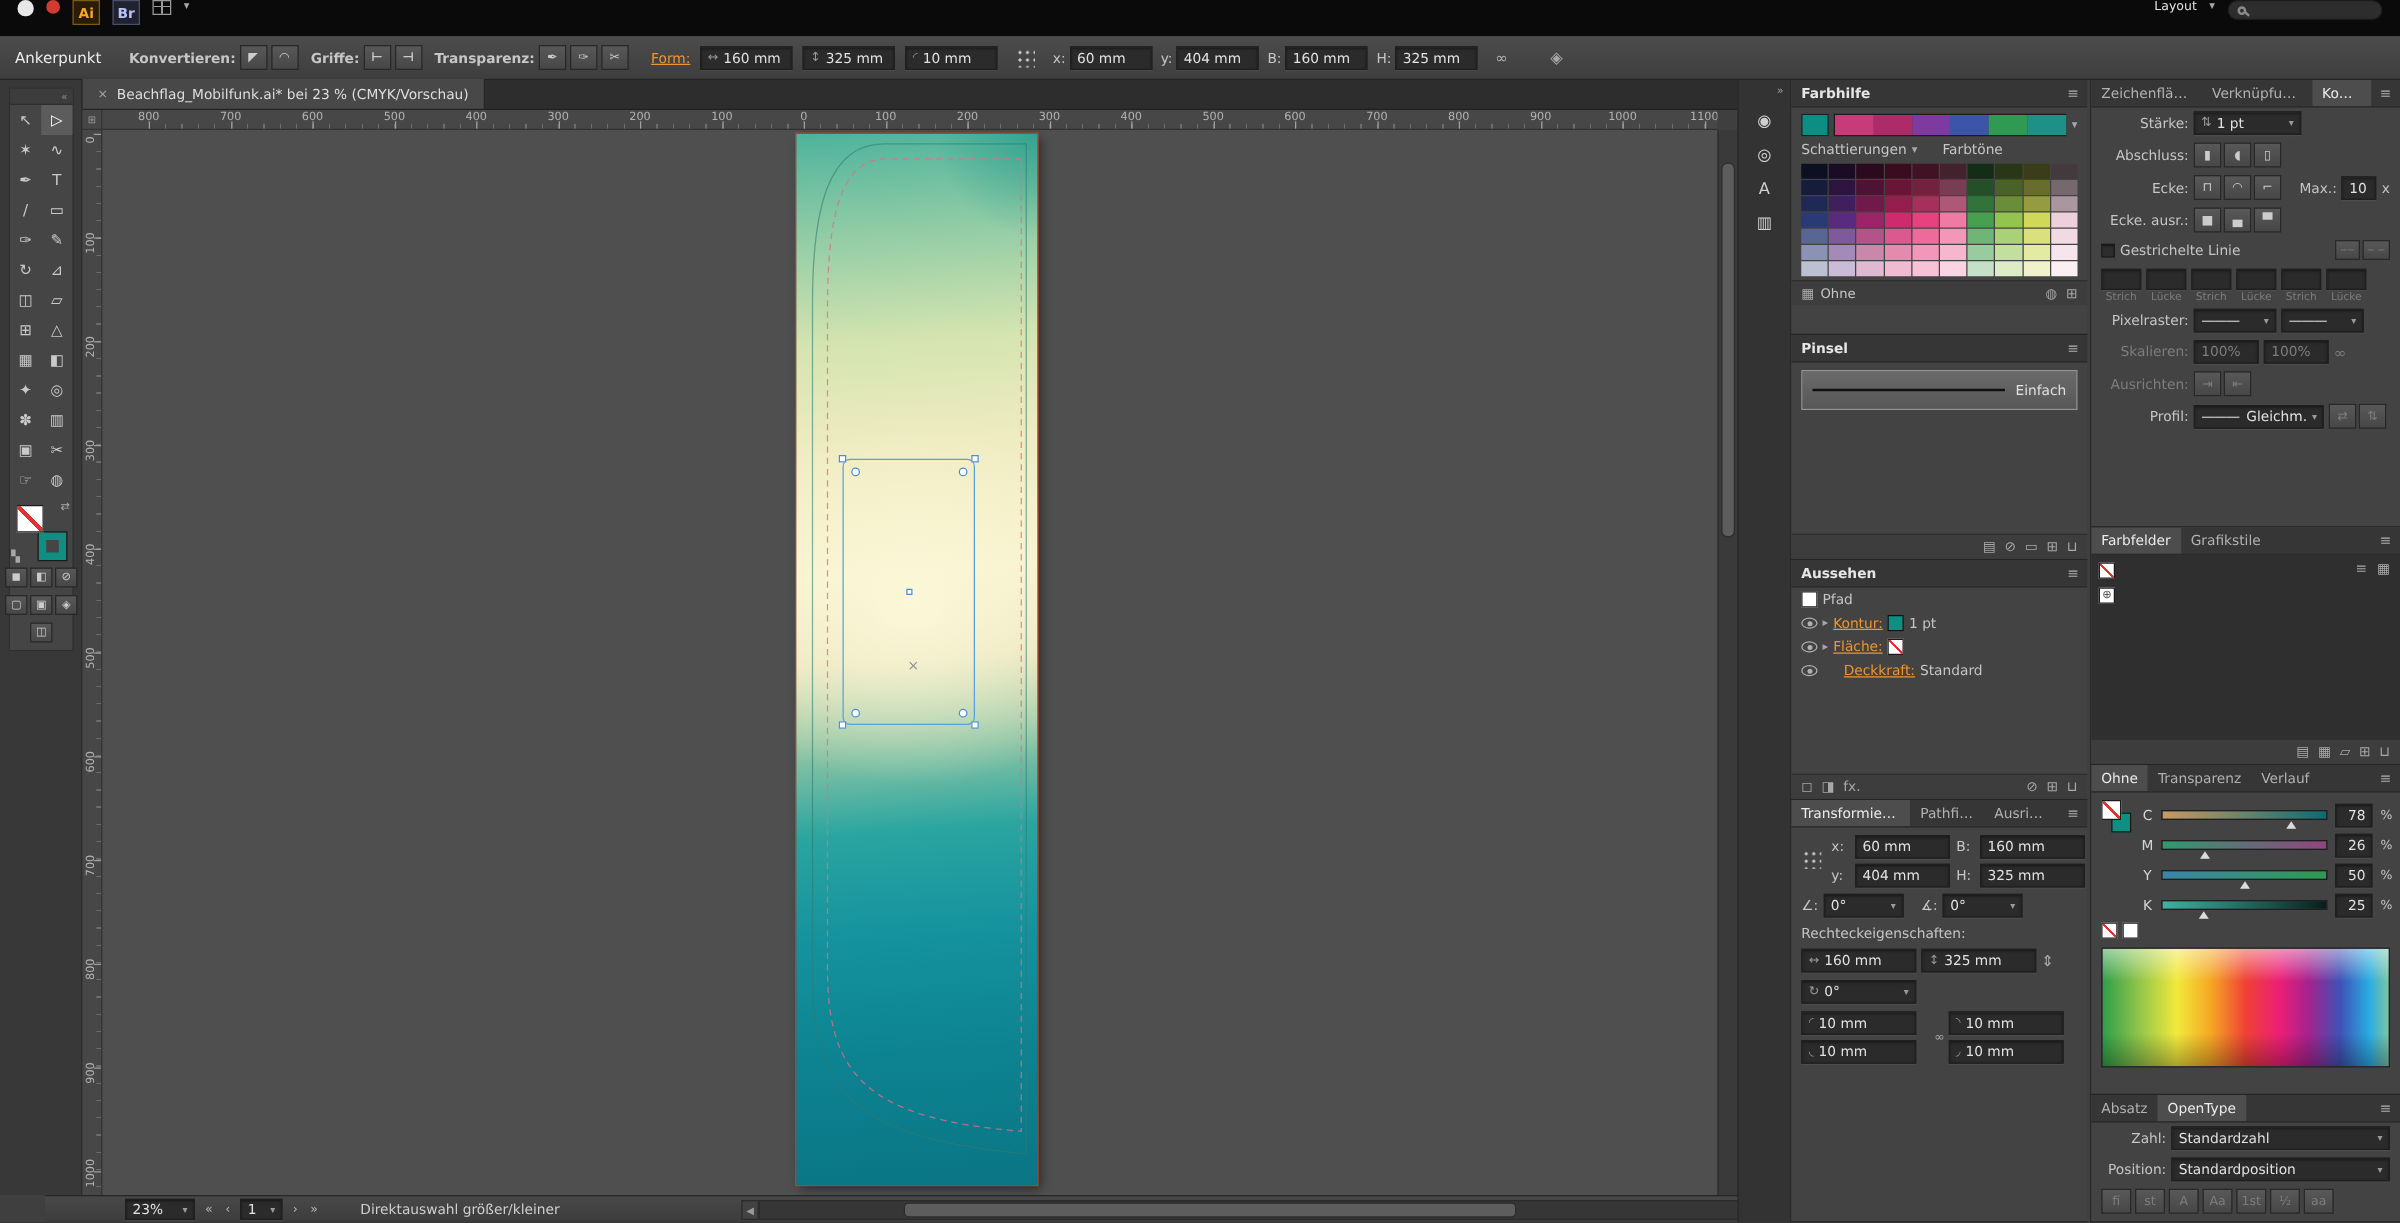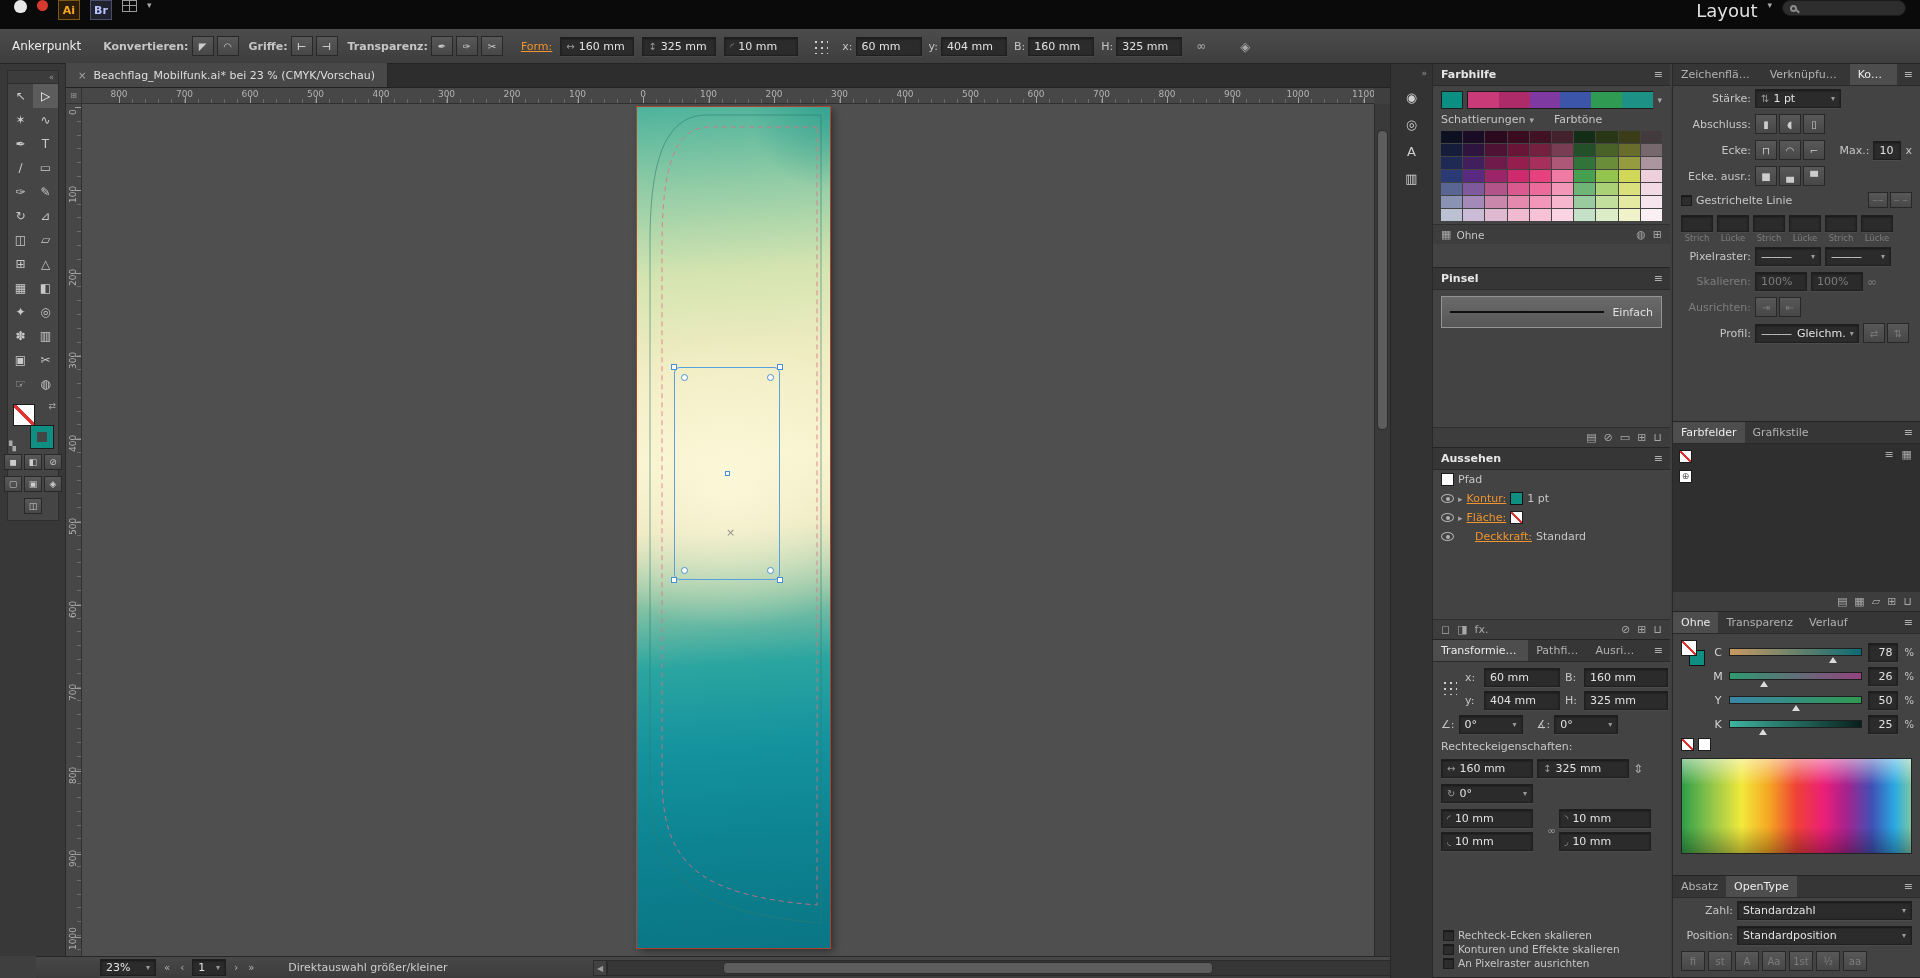--- a/index.html
+++ b/index.html
@@ -7,21 +7,21 @@
 #app{position:relative;width:1920px;height:978px;background:#3f3f3f;font-size:11px;color:#cfcfcf;}
 
 #menubar{position:absolute;left:0;top:0;width:1920px;height:29px;background:#0a0a0a;display:flex;align-items:flex-start;padding:0 14px;gap:10px;}
 .apple{width:13px;height:13px;background:#e8e8e8;border-radius:50% 50% 46% 46%;display:inline-block;}
 .reddot{width:11px;height:11px;background:#d43a2f;border-radius:50%;display:inline-block;}
 .ailogo{width:22px;height:20px;background:#2a1c08;border:1px solid #7a5a14;color:#f5a623;font-weight:bold;font-size:11px;display:inline-flex;align-items:center;justify-content:center;}
 .brlogo{width:22px;height:20px;background:#20222e;border:1px solid #4a4e6e;color:#b9c3ff;font-weight:bold;font-size:11px;display:inline-flex;align-items:center;justify-content:center;}
 .gridicon{width:15px;height:12px;border:1px solid #9a9a9a;display:inline-block;background:linear-gradient(90deg,transparent 6px,#9a9a9a 6px,#9a9a9a 7px,transparent 7px),linear-gradient(0deg,transparent 5px,#9a9a9a 5px,#9a9a9a 6px,transparent 6px);}
 .caretw{color:#a8a8a8;font-size:9px;}
 .mspacer{flex:1;}
-.wslabel{color:#e0e0e0;font-size:18px;}
+.wslabel{color:#e0e0e0;font-size:10px;}
 .searchpill{width:124px;height:16px;background:#2d2d2d;border:1px solid #1b1b1b;border-radius:9px;display:inline-flex;align-items:center;padding:0 7px;}
 .mag{width:7px;height:7px;border:2px solid #8a8a8a;border-radius:50%;position:relative;display:inline-block;}
 .mag::after{content:"";position:absolute;width:5px;height:2px;background:#8a8a8a;transform:rotate(45deg);right:-5px;bottom:-2px;}
 
 #controlbar{position:absolute;left:0;top:29px;width:1920px;height:35px;background:linear-gradient(#4c4c4c,#3e3e3e);border-bottom:1px solid #242424;display:flex;align-items:center;padding:0 12px;gap:8px;}
 .cbtitle{color:#ececec;font-size:12px;margin-right:14px;}
 .cbgroup{display:inline-flex;align-items:center;gap:3px;margin-right:10px;}
 .lbl{color:#c6c6c6;font-size:11px;white-space:nowrap;}
 .lbl.sm{font-size:10.5px;}
 .dis{color:#7d7d7d !important;}
@@ -671,34 +671,20 @@
             <span class="fld cfld">
               <span class="ficon">◟</span>
               <span>10 mm</span>
             </span>
             <span class="fld cfld">
               <span class="ficon">◞</span>
               <span>10 mm</span>
             </span>
           </div>
         <div class="spacerfx"></div>
-        <div id="tfChecks" style="margin-bottom:6px;">
-            <span class="prow cbrow" style="display: flex;">
-              <span class="cb"></span>
-              <span class="lbl sm">Rechteck-Ecken skalieren</span>
-            </span>
-            <span class="prow cbrow" style="display: flex;">
-              <span class="cb"></span>
-              <span class="lbl sm">Konturen und Effekte skalieren</span>
-            </span>
-            <span class="prow cbrow" style="display: flex;">
-              <span class="cb"></span>
-              <span class="lbl sm">An Pixelraster ausrichten</span>
-            </span>
-          </div>
       </div>
     </div>
   </div>
 
   <div id="rightcol">
 
     <div class="panel" style="height:358px;">
       <div class="phdr" id="konturTabs">
           <span class="ptab">Zeichenflächen</span>
           <span class="ptab">Verknüpfungen</span>

